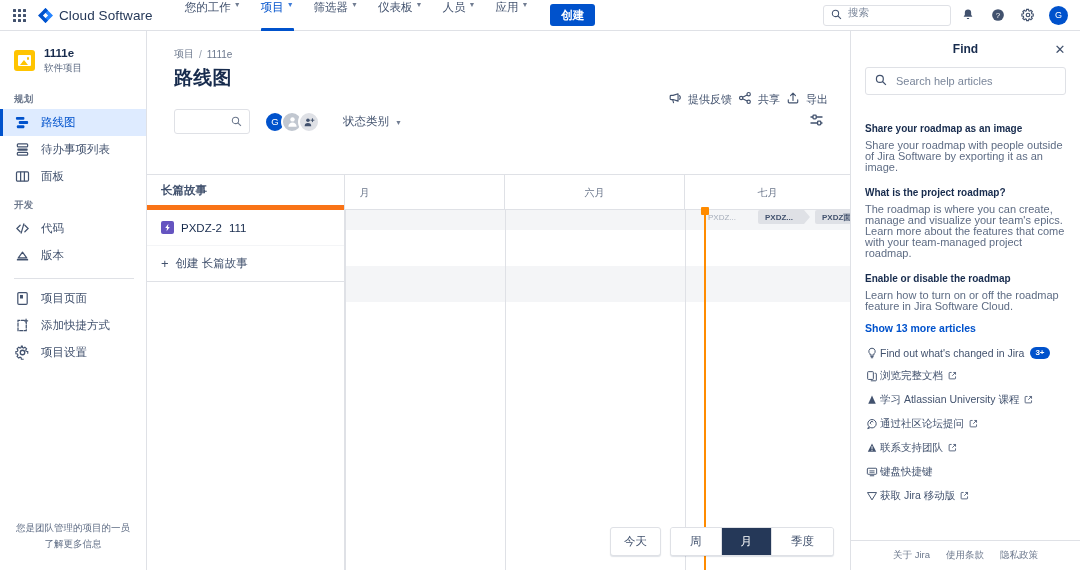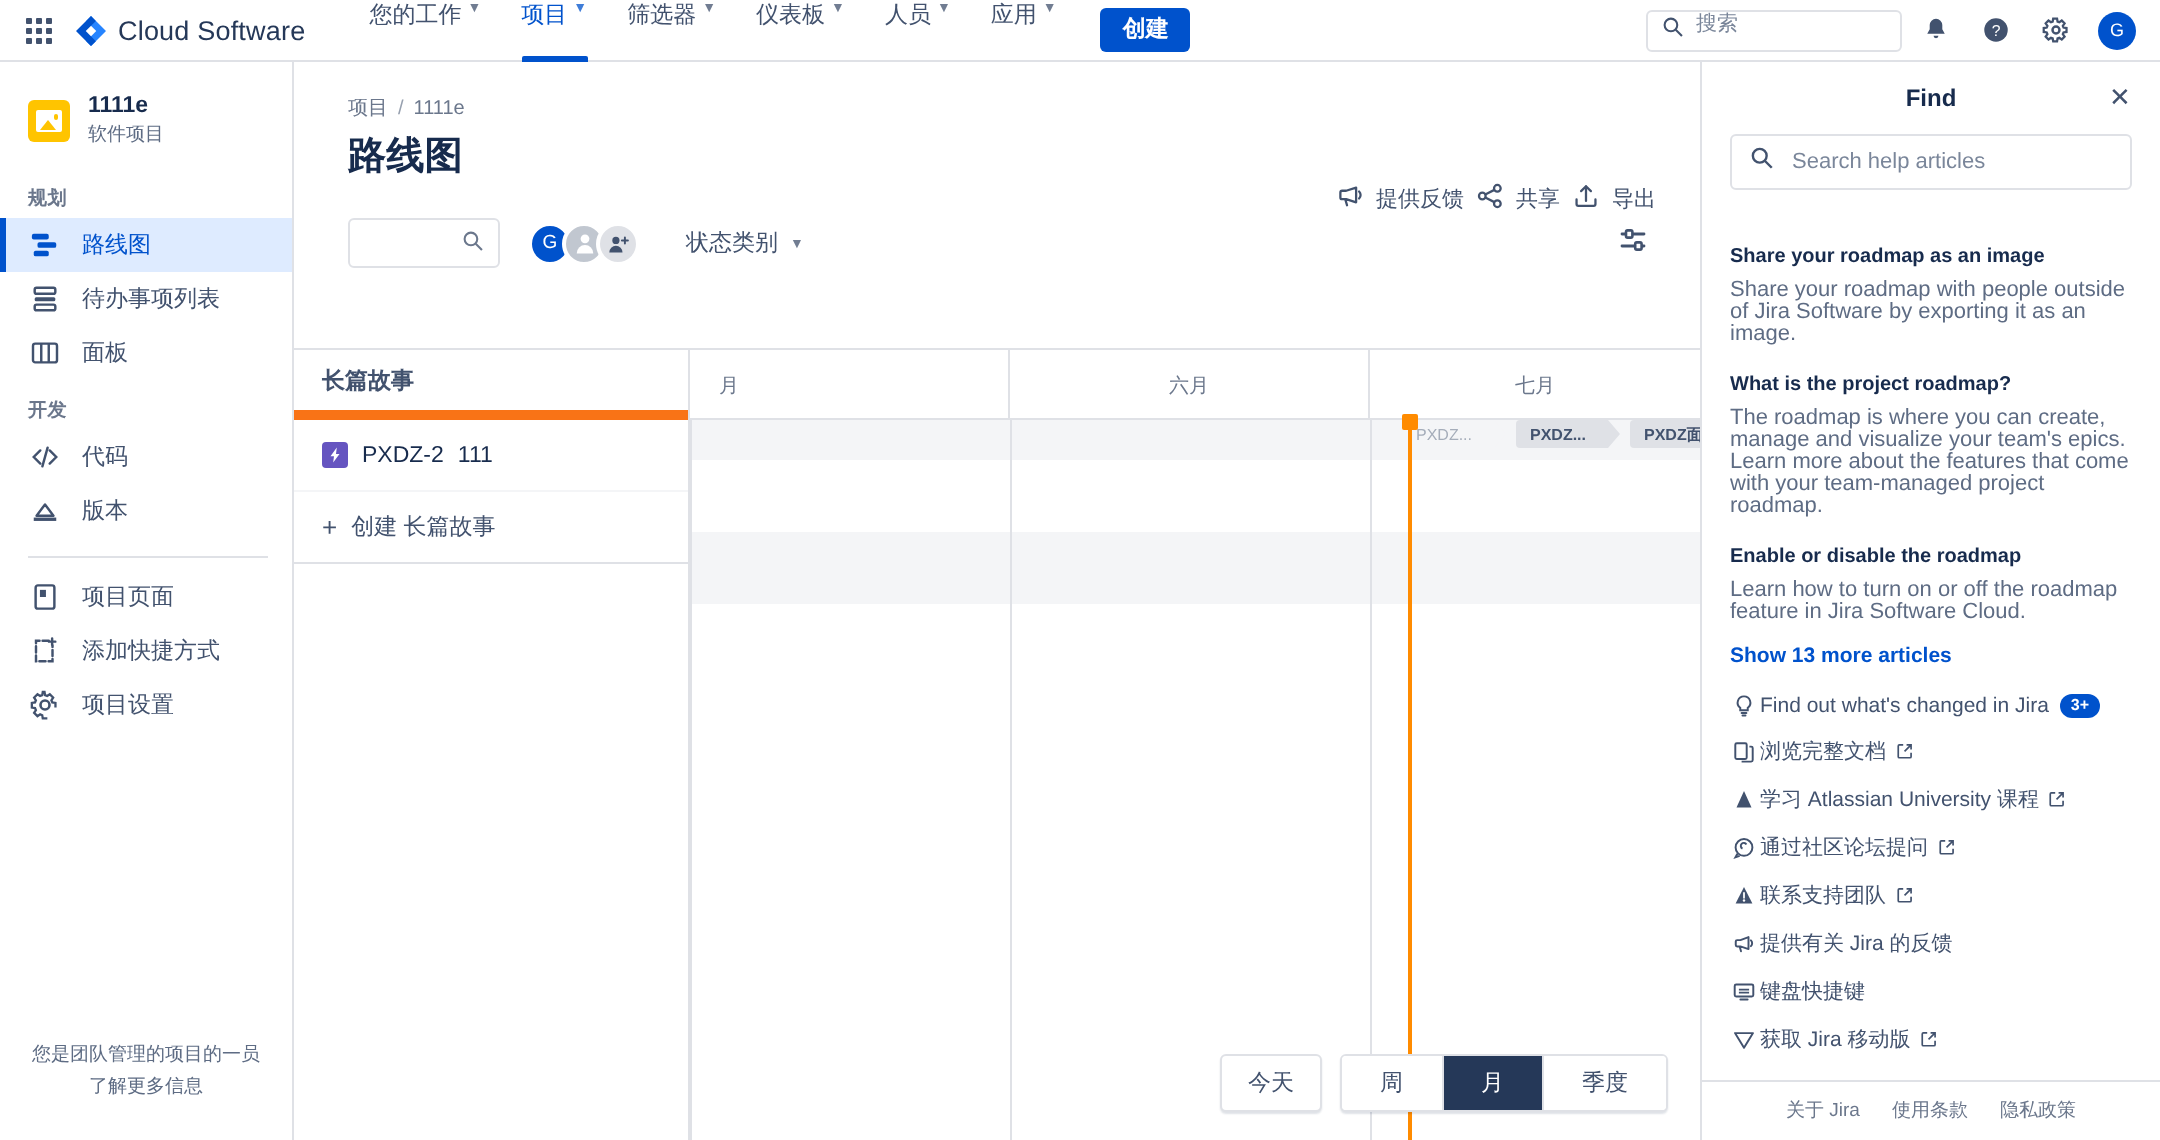--- a/index.html
+++ b/index.html
@@ -690,28 +690,20 @@
         </span>
         <span>联系支持团队</span>
         <span class="hl-ext">
           <svg width="9" height="9" viewBox="0 0 16 16">
               <path d="M6.4 2.6H3a1 1 0 00-1 1V13a1 1 0 001 1h9.4a1 1 0 001-1V9.6" fill="none" stroke="#42526e" stroke-width="1.5"></path>
               <path d="M9.4 2.6h4v4M13.4 2.6L7.6 8.4" fill="none" stroke="#42526e" stroke-width="1.5"></path>
             </svg>
         </span>
       </div>
 
-      <div class="help-link">
-        <span class="hl-icon">
-          <svg width="12" height="12" viewBox="0 0 16 16">
-              <path d="M11 3.4v8L5.6 9.6H3.4a.9.9 0 01-.9-.9V6.3a.9.9 0 01.9-.9h2.2zM12.6 5.6a2.6 2.6 0 010 3.8M5.2 10l.8 2.8" fill="none" stroke="#42526e" stroke-width="1.3" stroke-linecap="round" stroke-linejoin="round"></path>
-            </svg>
-        </span>
-        <span>提供有关 Jira 的反馈</span>
-      </div>
 
       <div class="help-link">
         <span class="hl-icon">
           <svg width="12" height="12" viewBox="0 0 16 16">
               <rect x="1.8" y="3" width="12.4" height="8" rx="1" fill="none" stroke="#42526e" stroke-width="1.3"></rect>
               <path d="M5.6 13h4.8" stroke="#42526e" stroke-width="1.3" stroke-linecap="round"></path>
               <path d="M4.6 6.4h6.8M4.6 8.4h6.8" stroke="#42526e" stroke-width="1.1"></path>
             </svg>
         </span>
         <span>键盘快捷键</span>

